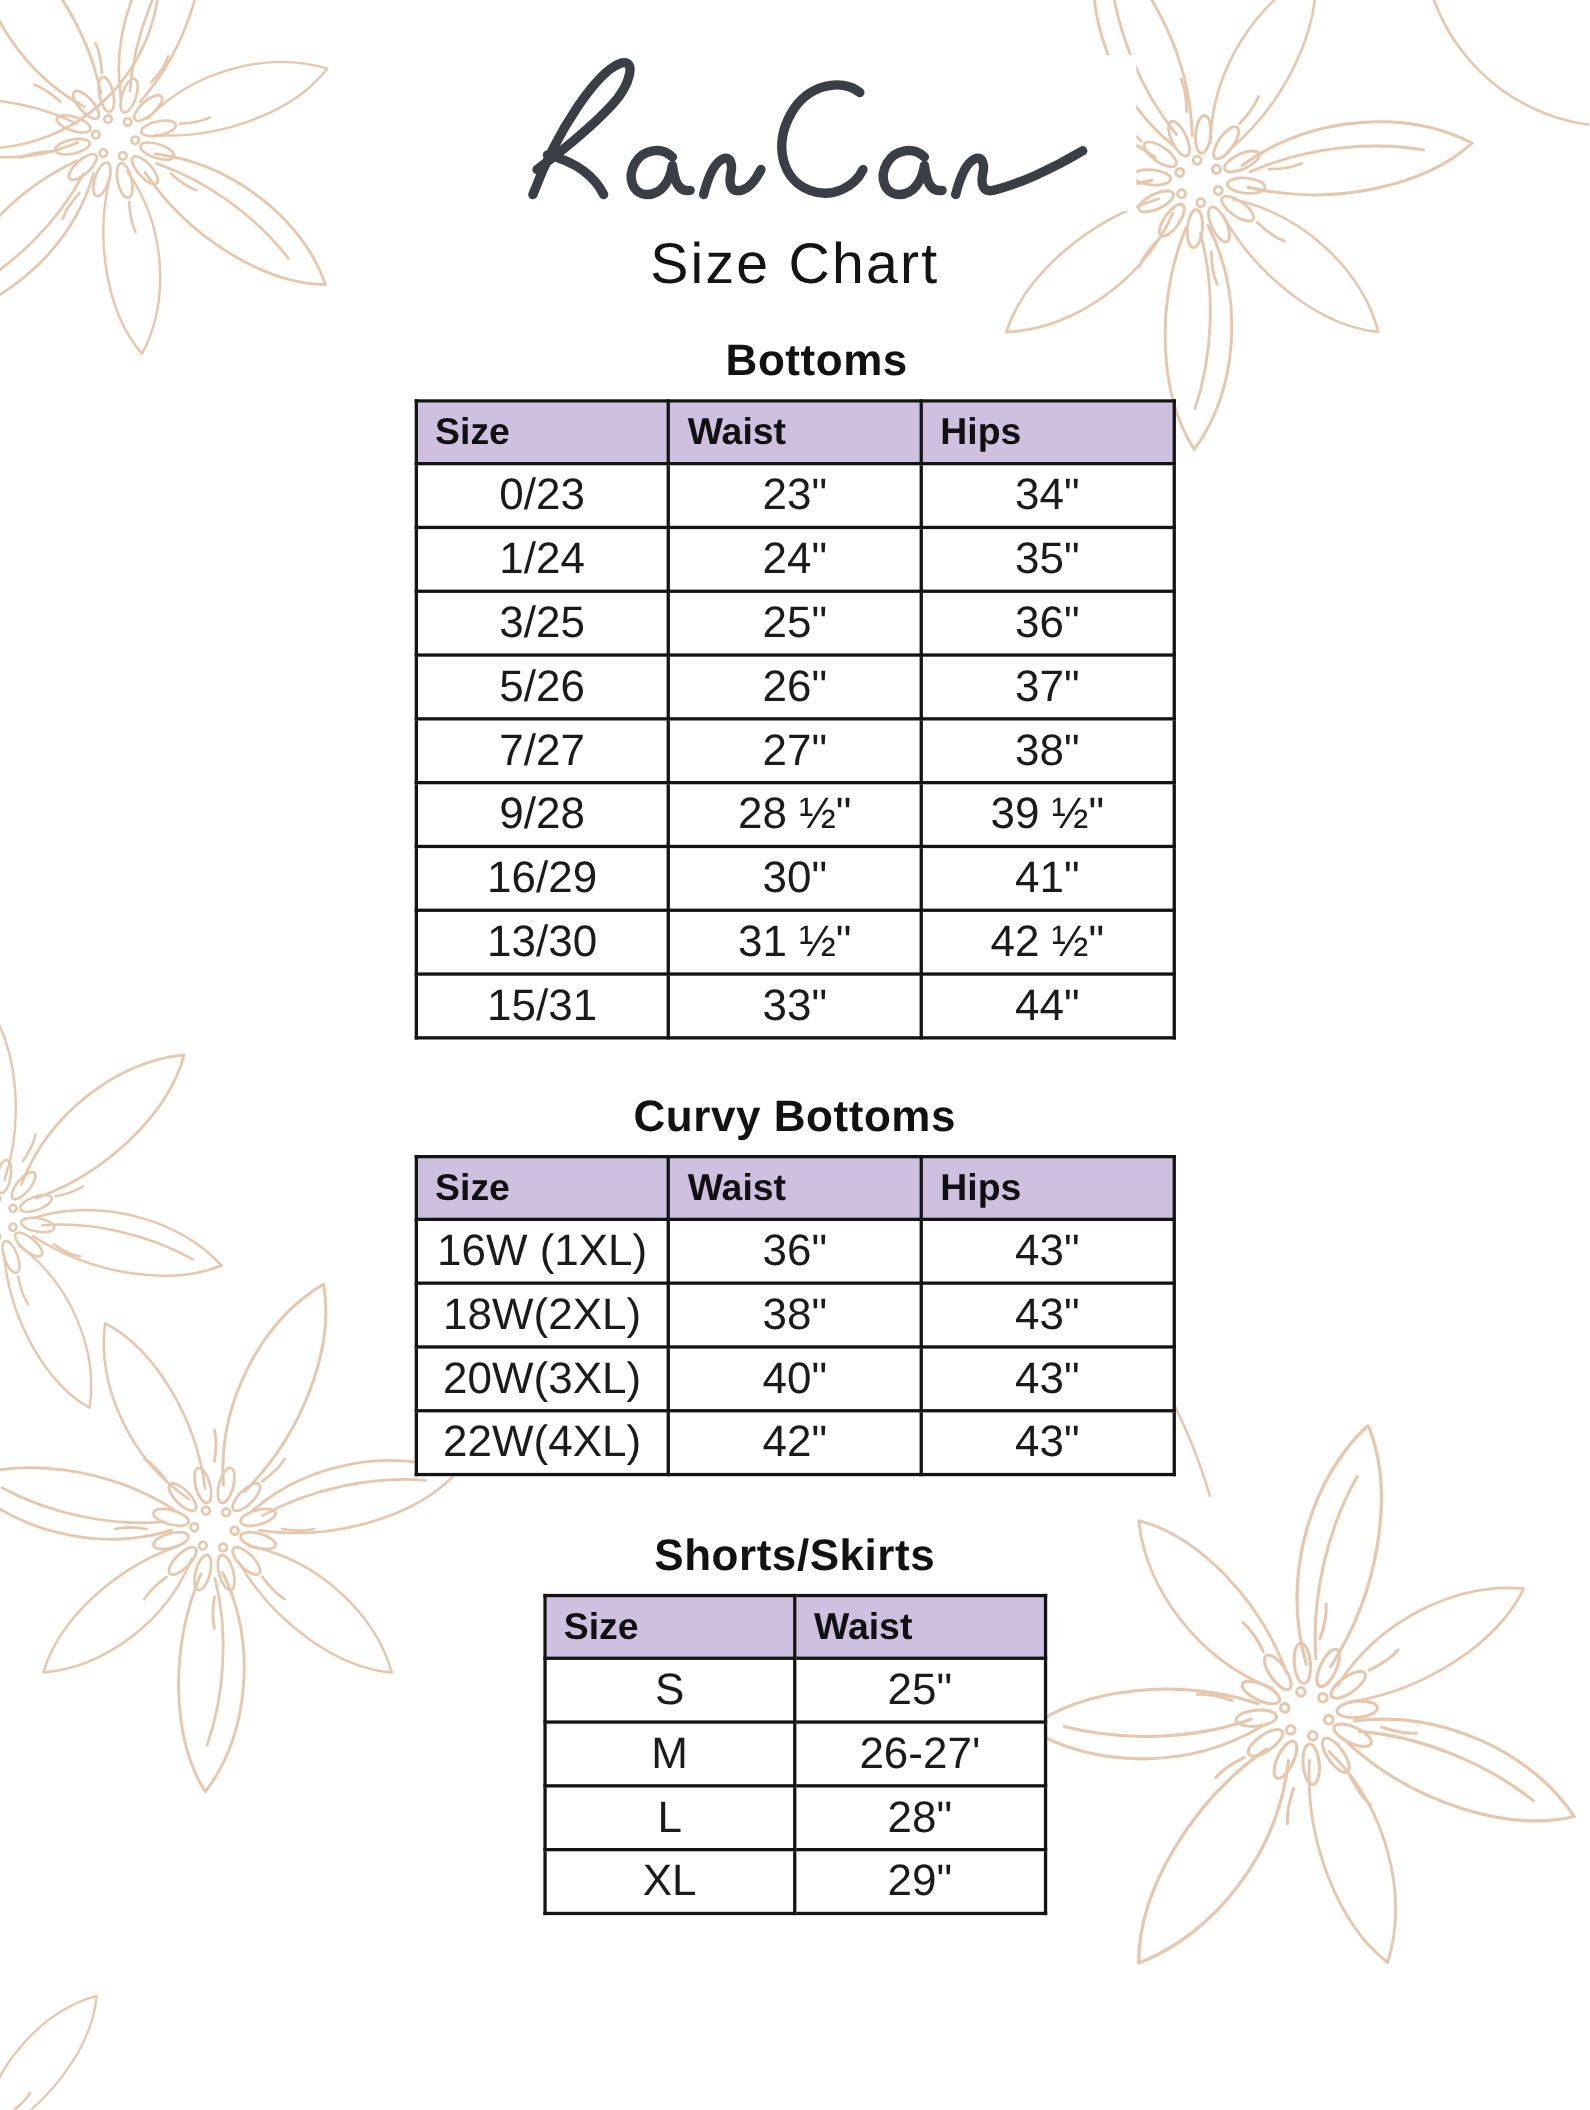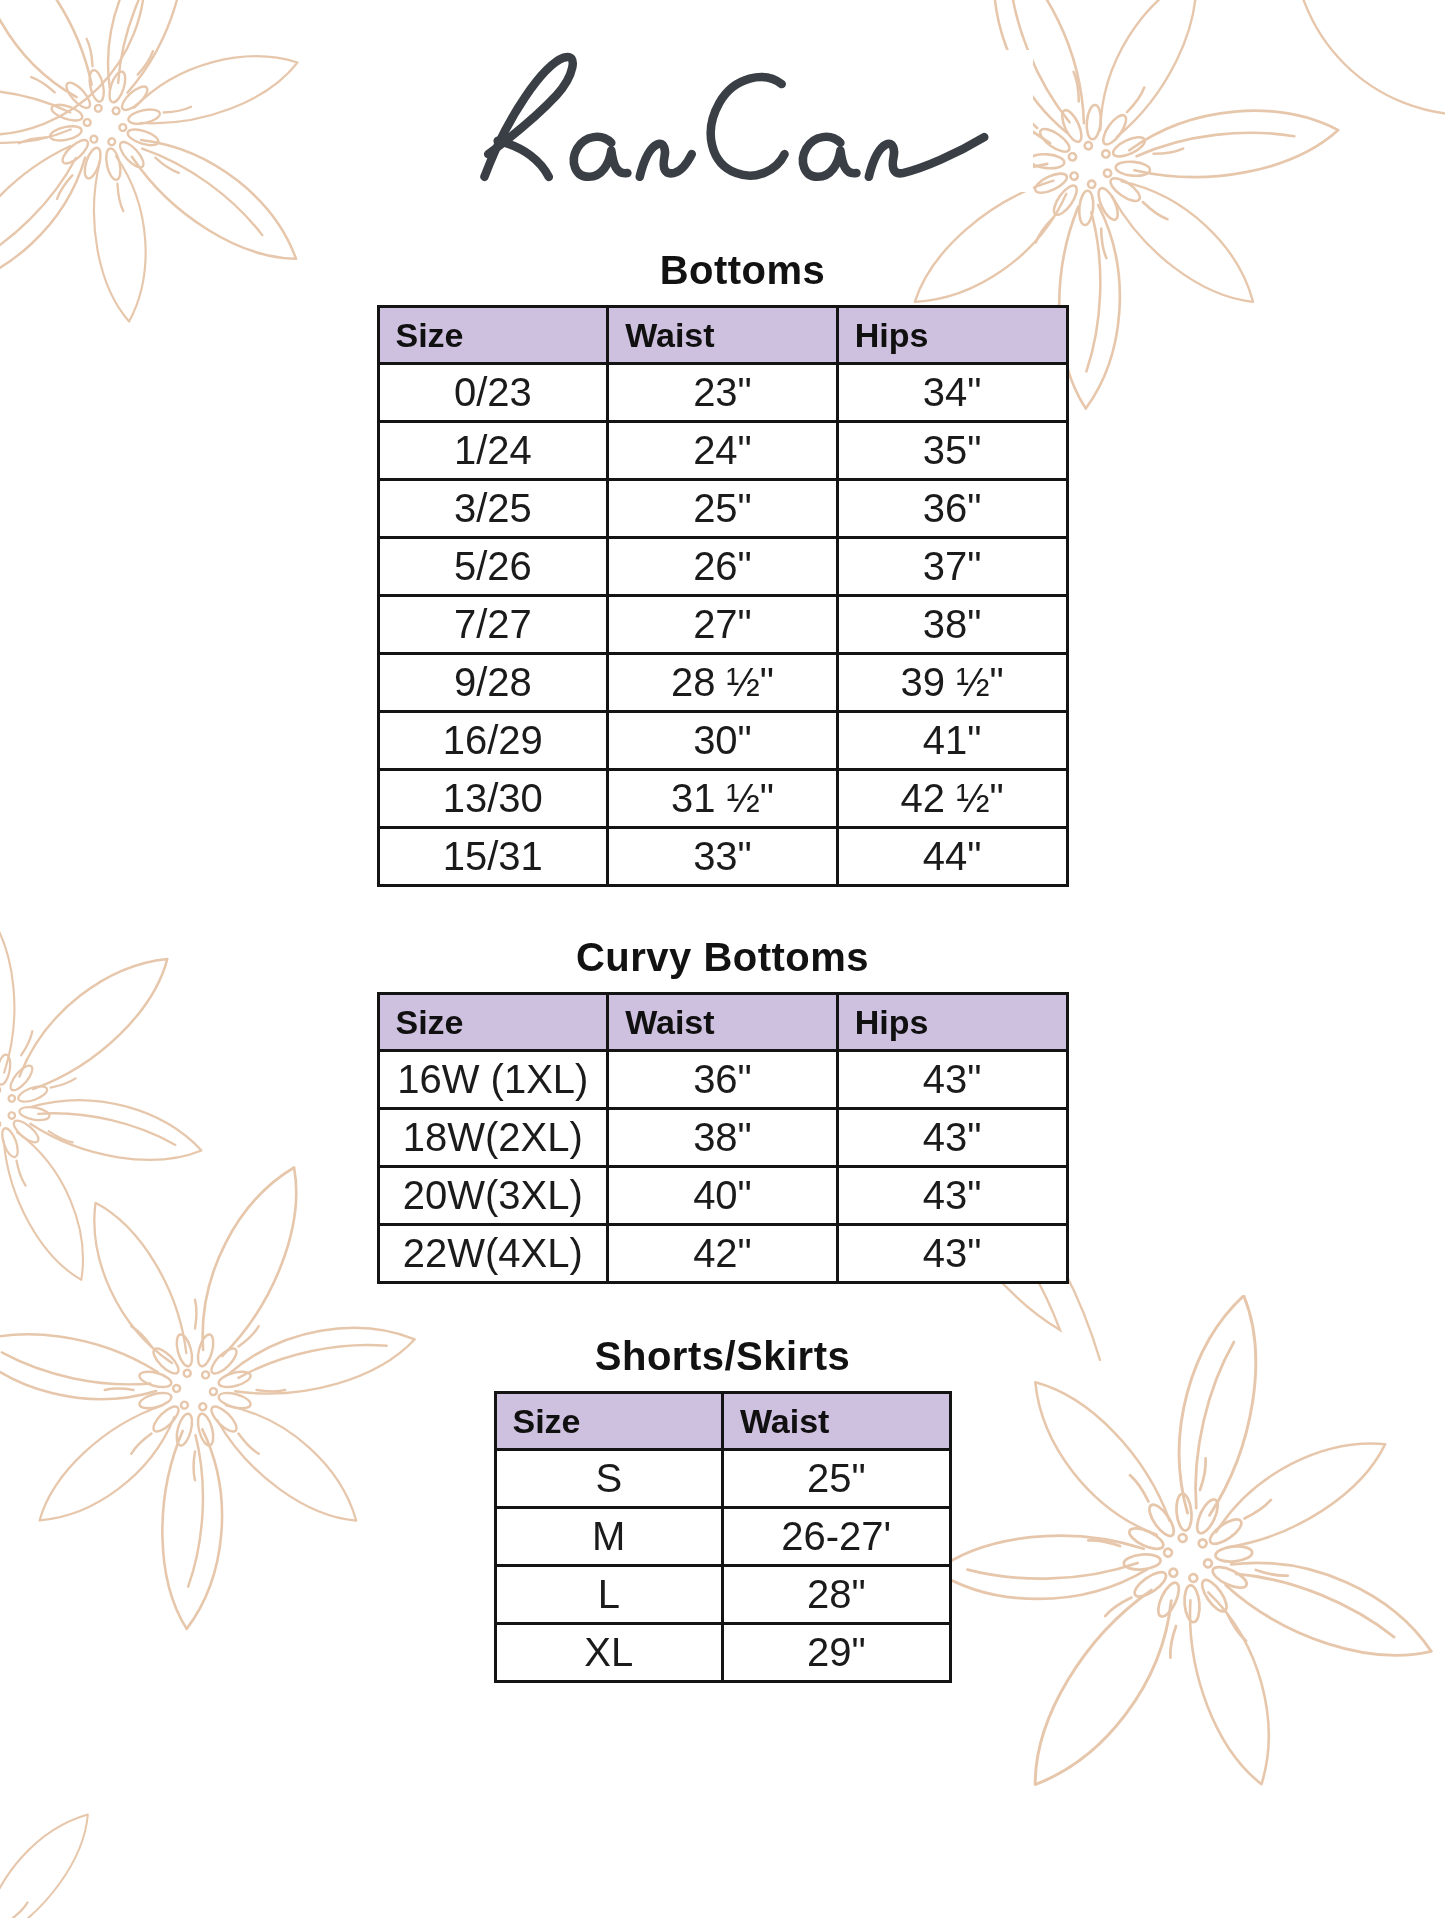--- a/index.html
+++ b/index.html
@@ -28,21 +28,21 @@
     color:#141414;
   }
   .section-heading{
     margin:0;
     text-align:center;
     font-size:40px;
     font-weight:700;
     letter-spacing:0.5px;
     color:#121212;
   }
-  #heading-bottoms{margin-top:56px;padding-left:40px;}
+  #heading-bottoms{margin-top:36px;padding-left:40px;}
   #heading-curvy{margin-top:48px;}
   #heading-shorts{margin-top:50px;}
   table.size-table{
     border-collapse:collapse;
     table-layout:fixed;
     margin:12px auto 0;
     background:#ffffff;
   }
   table.w3{width:692px;}
   table.w2{width:458px;}
@@ -162,20 +162,21 @@
           <path d="M52,96 C80,102 98,118 106,134"></path>
           <path d="M172,98 C162,88 144,90 136,104 C128,118 134,134 148,134 C162,134 170,120 172,106 C174,120 177,132 189,130"></path>
           <path d="M202,134 C206,118 212,104 220,100 C228,96 230,106 228,114 C226,124 228,132 238,130 C247,128 253,118 257,110"></path>
           <path d="M352,36 C334,22 302,28 286,56 C269,86 277,120 304,130 C325,138 347,127 355,110"></path>
           <path d="M414,98 C404,88 386,90 378,104 C370,118 376,134 390,134 C404,134 412,120 414,106 C416,120 419,132 431,130"></path>
           <path d="M444,134 C448,118 454,104 462,100 C470,96 472,106 470,114 C468,124 470,132 480,130 C502,125 536,110 566,92"></path>
         </g>
       </svg>
     </div>
 
+    <h1 class="subtitle">Size Chart</h1>
 
     <h2 class="section-heading" id="heading-bottoms">Bottoms</h2>
     <table class="size-table w3">
         <thead>
           <tr>
             <th>Size</th>
             <th>Waist</th>
             <th>Hips</th>
           </tr>
         </thead>

